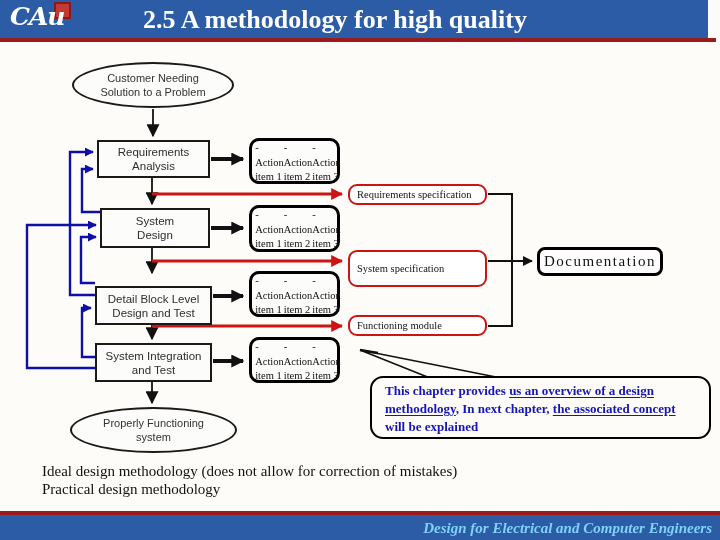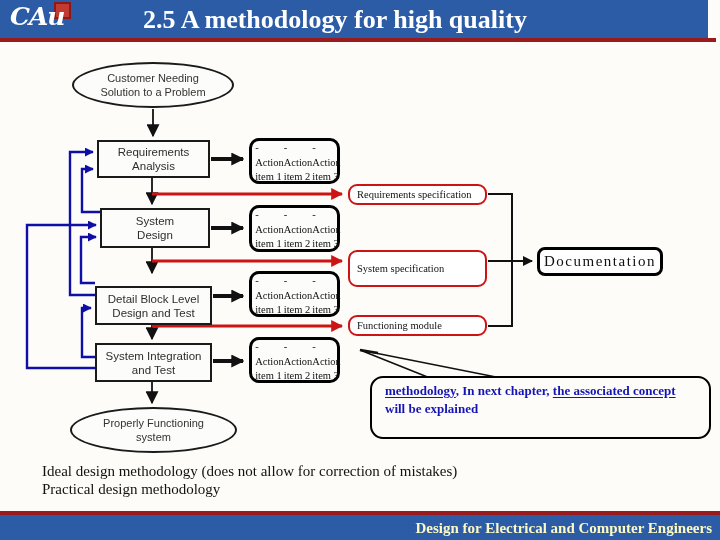--- a/index.html
+++ b/index.html
@@ -10,22 +10,22 @@
   .hdr-line{position:absolute;left:0;top:38px;width:716px;height:4px;background:var(--dark_red,#9A1B1E);}
   .hdr-title{position:absolute;left:80px;top:0;width:510px;height:38px;line-height:40px;text-align:center;
              color:#fff;font-family:"Liberation Serif",serif;font-weight:bold;font-size:26px;}
   .logo{position:absolute;left:8px;top:0;width:78px;height:38px;}
   .logo-sq{position:absolute;left:46px;top:2px;width:17px;height:17px;background:#C23B33;border:2px solid #8C1A1A;box-sizing:border-box;}
   .logo-txt{position:absolute;left:2px;top:2px;color:#fff;font-family:"DejaVu Serif",serif;
             font-style:italic;font-weight:bold;font-size:25px;letter-spacing:-1px;}
   
   .ftr-line{position:absolute;left:0;top:511px;width:720px;height:4px;background:var(--dark_red,#9A1B1E);}
   .ftr-bar{position:absolute;left:0;top:515px;width:720px;height:25px;background:var(--header_blue,#2B5CA5);}
-  .ftr-text{position:absolute;right:8px;top:0;height:25px;line-height:26px;color:#fef9c3;
-            font-family:"Liberation Serif",serif;font-weight:bold;font-size:15px;}
+  .ftr-text{position:absolute;right:8px;top:0;height:25px;line-height:26px;color:#7dd3fc;
+            font-family:"Liberation Serif",serif;font-style:italic;font-weight:bold;font-size:15px;}
   
   .lay{position:absolute;left:0;top:0;width:720px;height:540px;}
   svg.lay{z-index:1;}
   .shape{position:absolute;z-index:2;box-sizing:border-box;background:#FCFCFA;}
   .ellipse{border:2px solid #1a1a1a;border-radius:50%;display:flex;flex-direction:column;
            justify-content:center;align-items:center;font-size:11px;line-height:14px;color:#333;}
   .stage{border:2px solid #1a1a1a;display:flex;flex-direction:column;justify-content:center;
          align-items:center;font-size:11.5px;line-height:14px;color:#2e2e2e;}
   .action{border:3px solid #000;border-radius:10px;display:flex;flex-direction:row;justify-content:center;
           padding-left:7px;font-family:"Liberation Serif",serif;font-size:10.5px;line-height:14.5px;color:#111;}
@@ -164,20 +164,21 @@
     <span>- Action item 3</span>
   </div>
 
   <div class="shape spec" style="left:348px;top:184px;width:139px;height:21px;">Requirements specification</div>
   <div class="shape spec" style="left:348px;top:250px;width:139px;height:37px;">System specification</div>
   <div class="shape spec" style="left:348px;top:315px;width:139px;height:21px;">Functioning module</div>
 
   <div class="shape doc" style="left:537px;top:247px;width:126px;height:29px;">Documentation</div>
 
   <div class="callout">
+    <div><span>This chapter provides </span><u>us an overview of a design</u></div>
     <div><u>methodology</u><span>, In next chapter, </span><u>the associated concept</u></div>
     <div><span>will be explained</span></div>
   </div>
 
   <div class="notes">
     <div>Ideal design methodology (does not allow for correction of mistakes)</div>
     <div>Practical design methodology</div>
   </div>
 
   <div class="ftr-line"></div>

